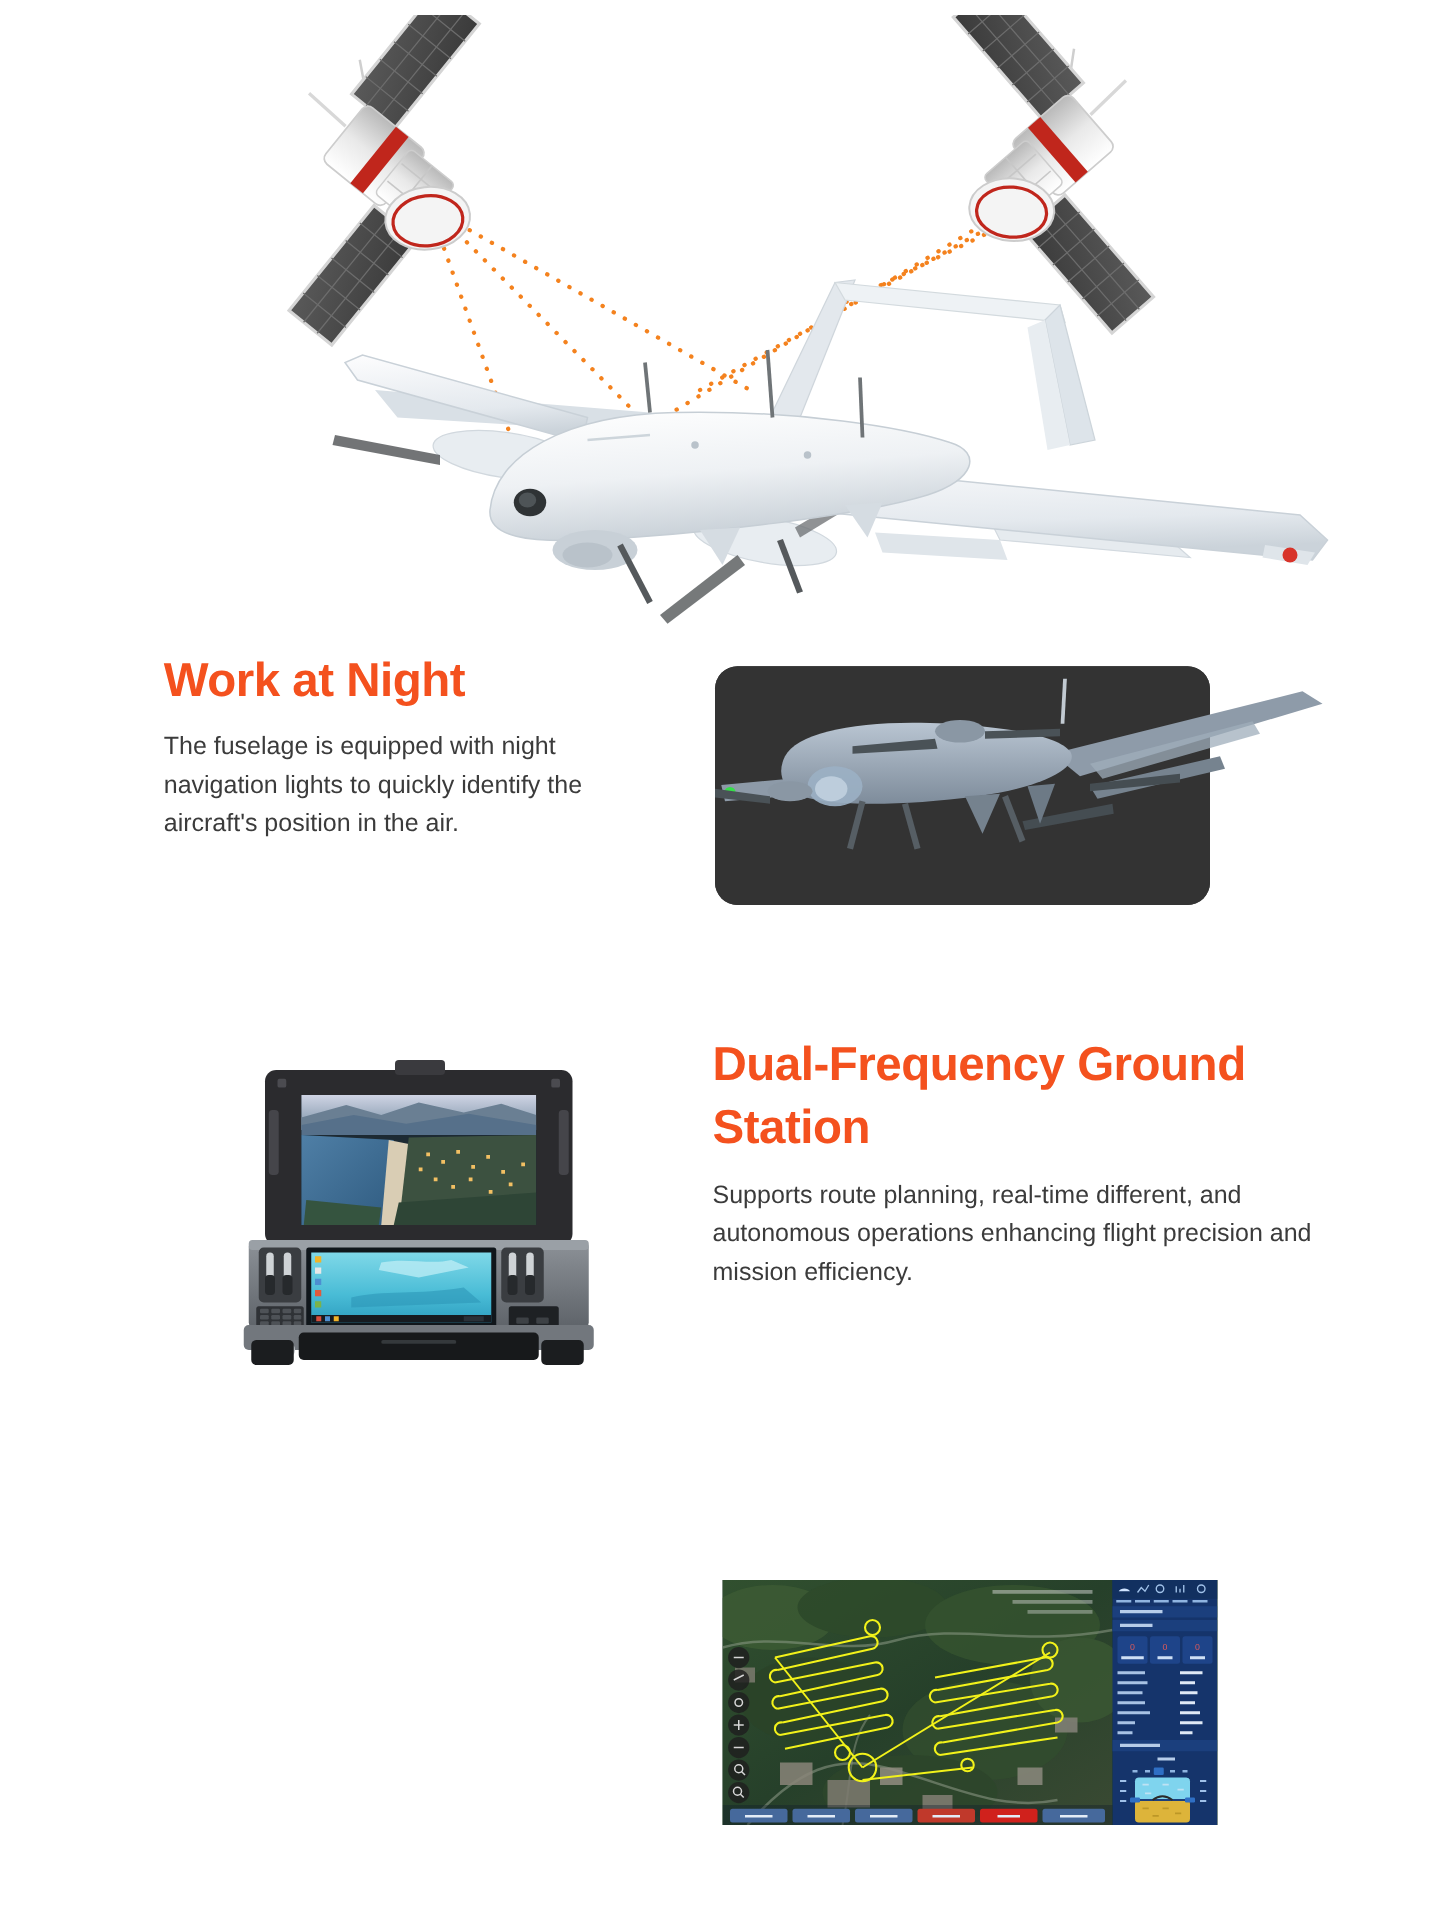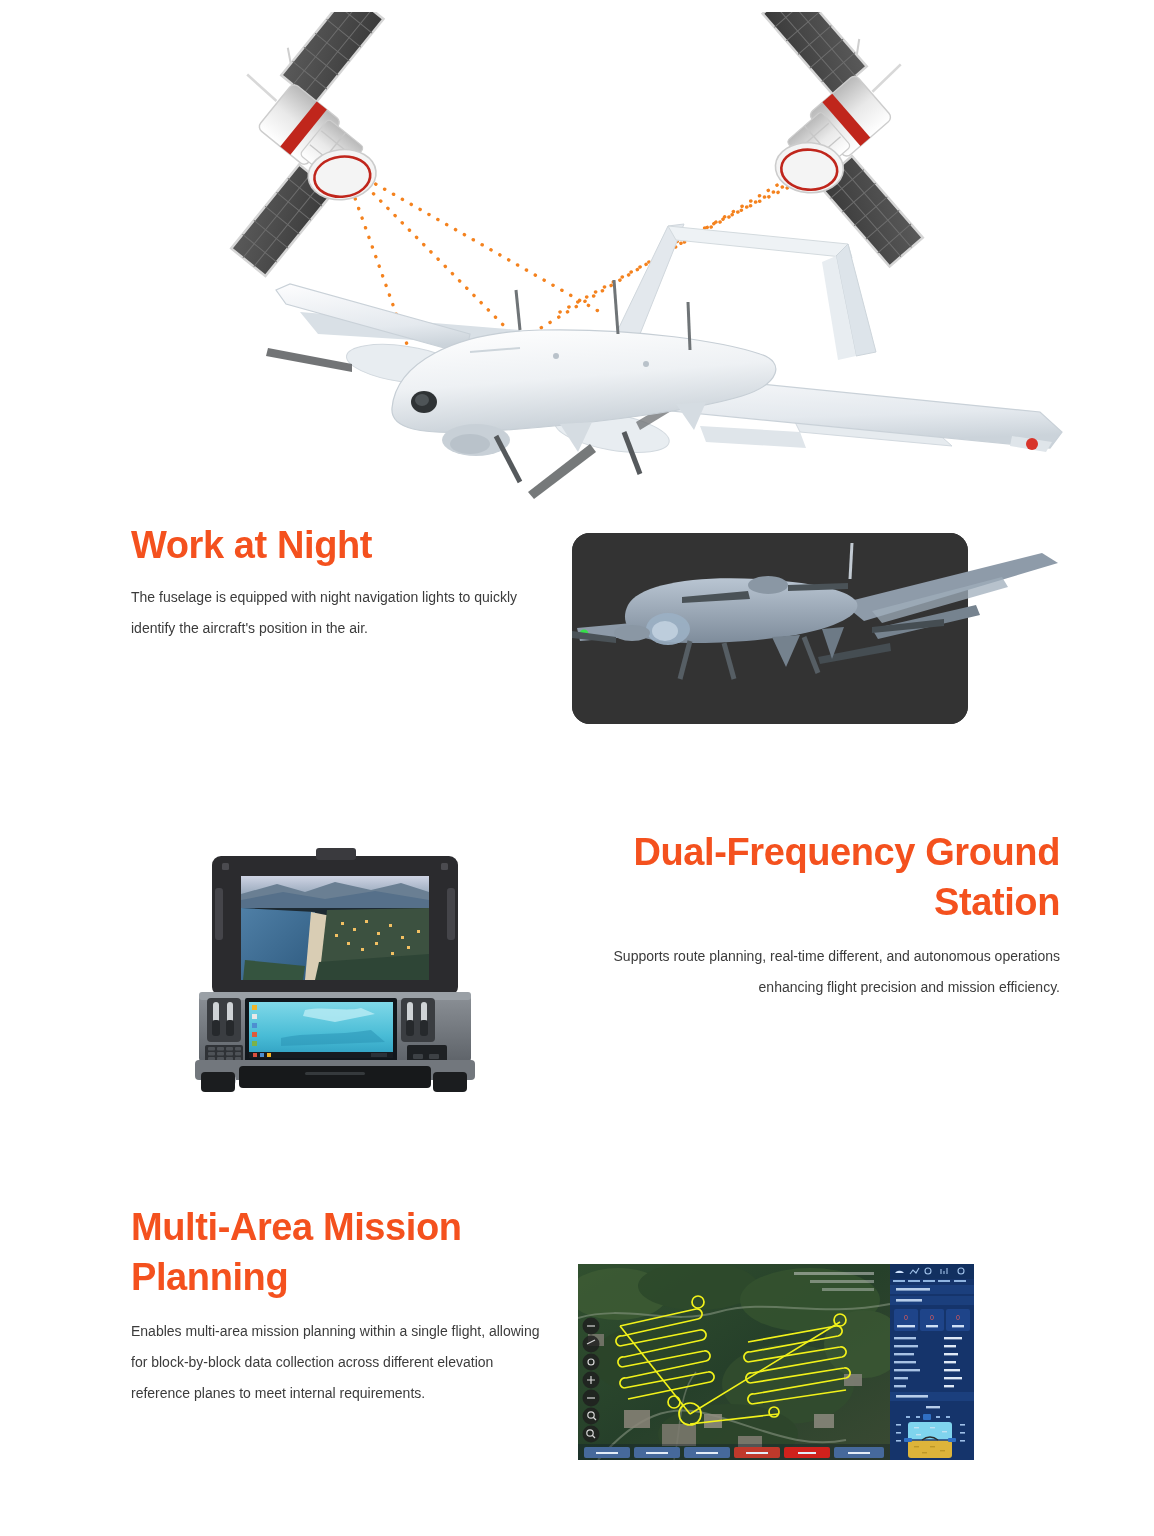--- a/index.html
+++ b/index.html
@@ -14,42 +14,42 @@
   
   .heading {
     color: #F4511E;
     font-weight: bold;
     font-size: 38px;
     line-height: 50px;
     letter-spacing: -0.4px;
   }
   .body-text {
     color: #3b3b3b;
-    font-size: 14px;
+    font-size: 20px;
     line-height: 31px;
   }
 
   
   .hero { position: absolute; left: 0; top: 0; width: 1154px; height: 505px; }
   .hero svg { position: absolute; left: 0; top: 0; }
 
   
   .sec-night-text { position: absolute; left: 131px; top: 508px; width: 400px; }
   .sec-night-text .heading { margin-bottom: 12px; }
   .night-panel {
     position: absolute; left: 572px; top: 521px;
     width: 396px; height: 191px;
     background: #333333; border-radius: 18px;
     overflow: visible;
   }
   .night-panel .inner { position:absolute; left:0; top:0; width:100%; height:100%; border-radius:18px; overflow:visible; }
 
   
   .gcs-wrap { position: absolute; left: 185px; top: 830px; width: 300px; height: 262px; }
-  .sec-gcs-text { position: absolute; left: 570px; top: 815px; width: 490px; text-align: right; }
+  .sec-gcs-text { position: absolute; left: 570px; top: 815px; width: 490px; }
   .sec-gcs-text .heading { margin-bottom: 14px; }
 
   
   .sec-mission-text { position: absolute; left: 131px; top: 1190px; width: 420px; }
   .sec-mission-text .heading { margin-bottom: 14px; }
   .map-wrap {
     position: absolute; left: 578px; top: 1252px;
     width: 396px; height: 196px;
     background: #16331c; overflow: hidden;
   }
@@ -446,24 +446,20 @@
         <rect x="10" y="218" width="280" height="20" rx="4" fill="#72777d"></rect>
         <rect x="54" y="224" width="192" height="22" rx="4" fill="#17191b"></rect>
         <rect x="120" y="230" width="60" height="3" rx="1.5" fill="#35393c"></rect>
         <circle cx="44" cy="238" r="7" fill="#b9bec3"></circle>
         <rect x="16" y="230" width="34" height="20" rx="4" fill="#1b1d1f"></rect>
         <rect x="248" y="230" width="34" height="20" rx="4" fill="#1b1d1f"></rect>
       </g>
     </svg>
   </div>
 
-  <div class="sec-mission-text">
-    <div class="heading">Multi-Area Mission Planning</div>
-    <div class="body-text">Enables multi-area mission planning within a single flight, allowing for block-by-block data collection across different elevation reference planes to meet internal requirements.</div>
-  </div>
 
   <div class="map-wrap">
     <svg width="396" height="196" viewBox="0 0 396 196">
       <defs>
         <linearGradient id="terrG" x1="0" y1="0" x2="1" y2="1">
           <stop offset="0%" stop-color="#31502f"></stop>
           <stop offset="50%" stop-color="#26402a"></stop>
           <stop offset="100%" stop-color="#3a4a33"></stop>
         </linearGradient>
       </defs>

